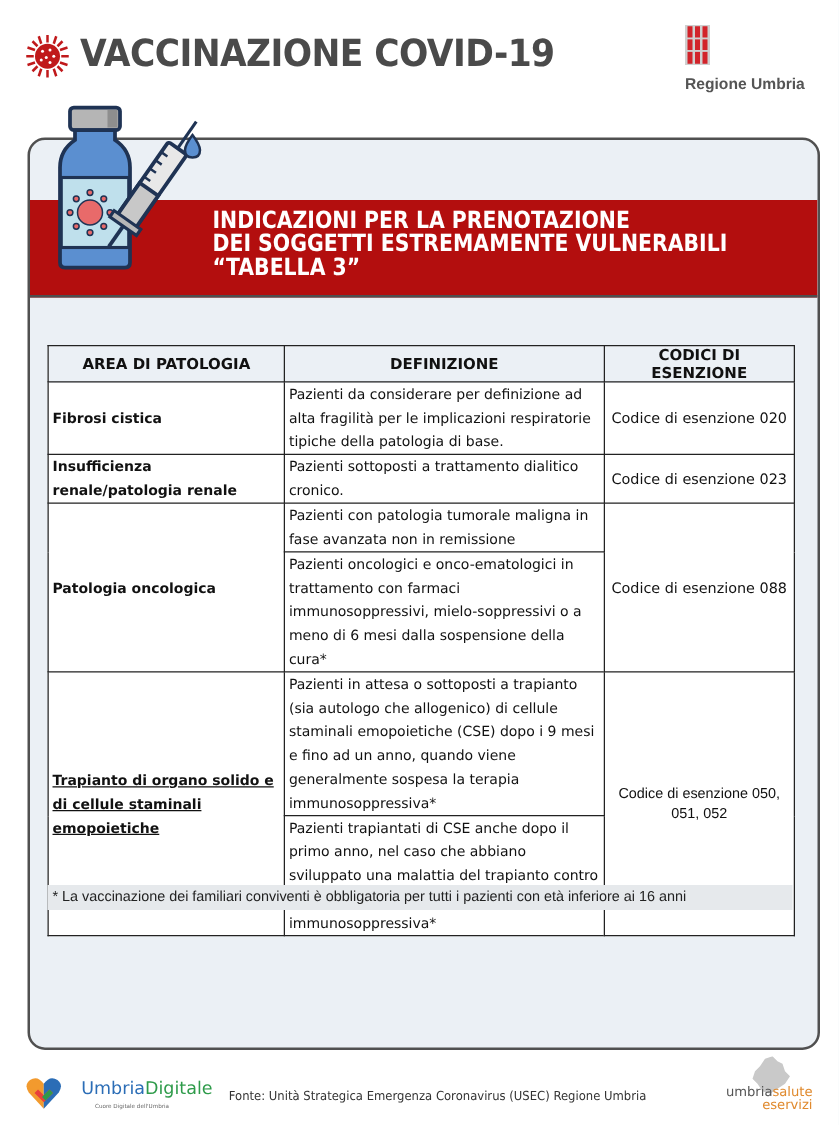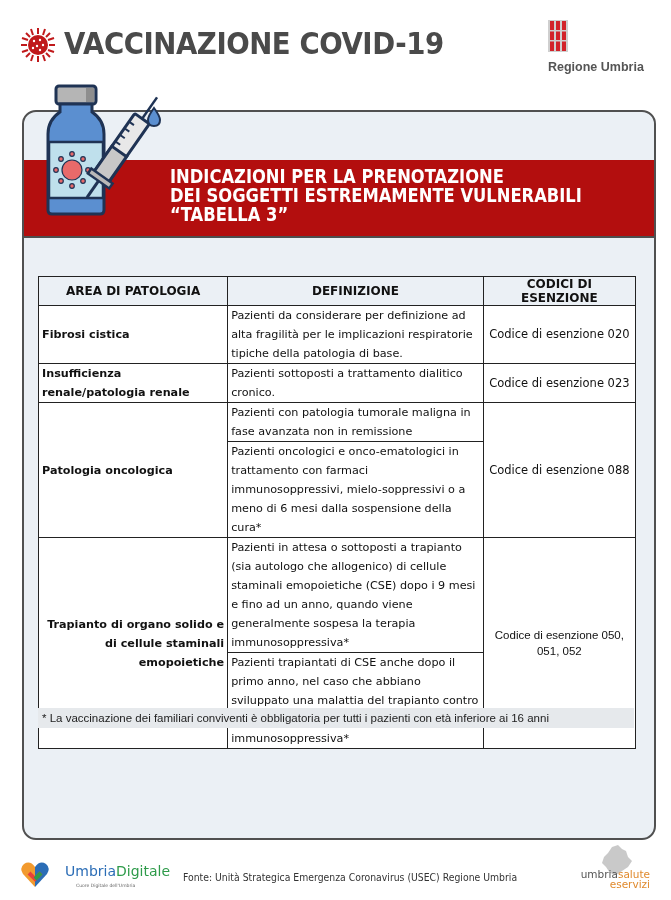--- a/index.html
+++ b/index.html
@@ -39,21 +39,21 @@
     position: absolute; left: 38px; top: 236px; width: 598px;
     border-collapse: collapse; background: #ffffff;
     font-family: "DejaVu Sans", sans-serif; font-size: 11.2px; color: #111; margin-top: 40px;
   }
   table.patologie th {
     border: 1px solid #222; font-weight: bold; font-size: 12px; height: 19px; padding: 0 3px;
     background: #ebf0f5; text-align: center;
   }
   table.patologie td { border: 1px solid #222; padding: 0 3px; vertical-align: middle; line-height: 19px; }
   td.area { font-weight: bold; width: 183px; }
-  td.area.center { text-align: right; }
+  td.area.center { text-align: left; text-decoration: underline; }
   td.def { width: 250px; line-height: 18.5px; }
   td.code { text-align: center; width: 146px; font-size: 11.5px; }
   td.code.arial { font-family: "Liberation Sans", sans-serif; font-size: 11.5px; line-height: 16px; }
   th.col1 { width: 183px; } th.col2 { width: 250px; }
   .footnote {
     position: absolute; left: 38px; top: 708px; width: 592px; height: 20px;
     background: #e6e9ec; padding-left: 4px;
     font-family: "Liberation Sans", sans-serif; font-size: 11.5px; line-height: 20px; color: #222;
   }
 

